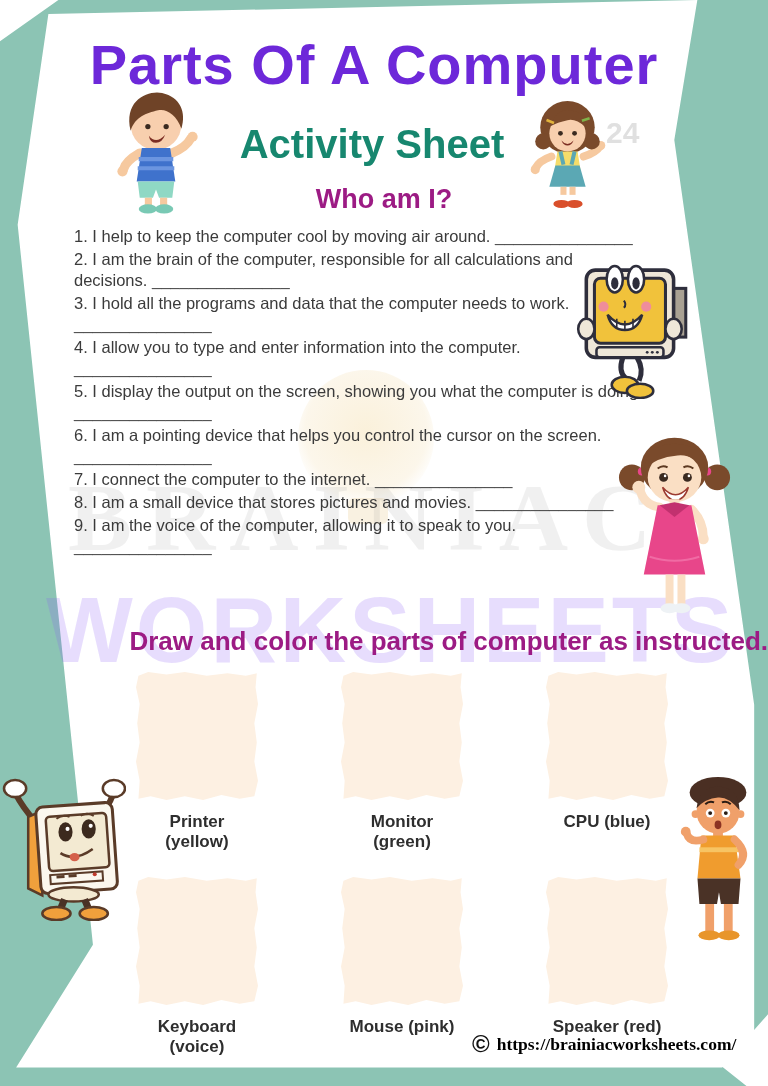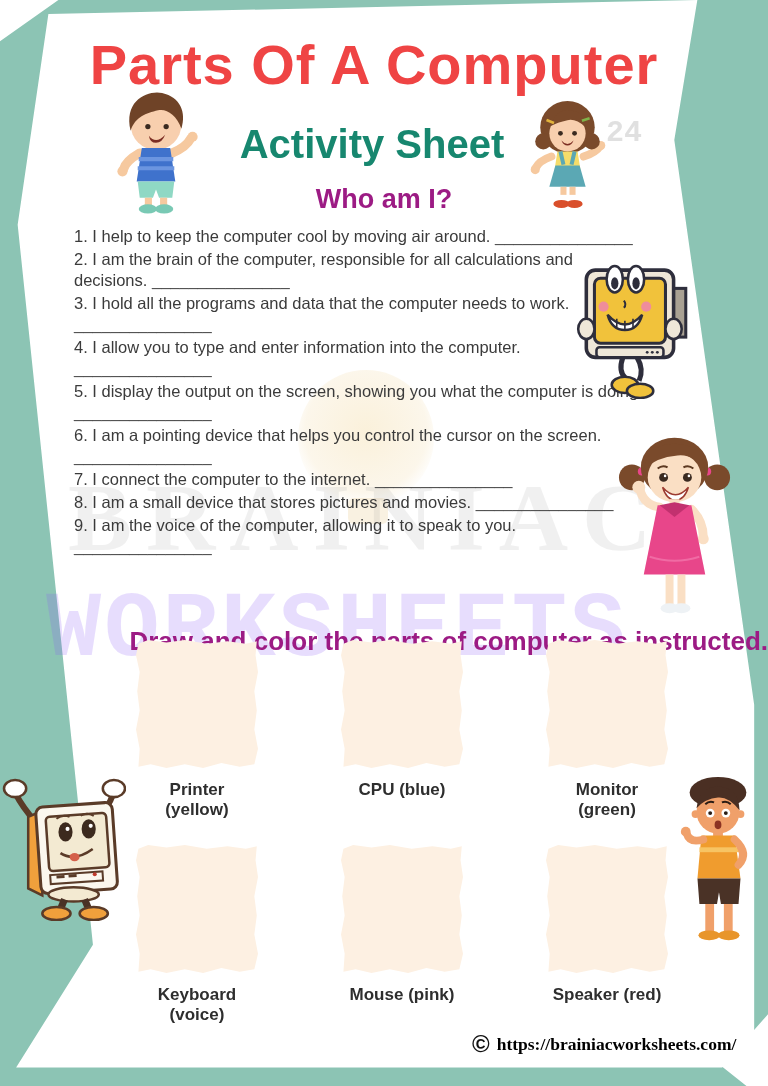--- a/index.html
+++ b/index.html
@@ -10,42 +10,42 @@
   
   .teal-bg{
     position:absolute;inset:0;background:#8cc4b4;z-index:0;
     clip-path:polygon(0 3.8%,7.6% 0,100% 0,100% 93.4%,94% 98.2%,97.2% 100%,0 100%);
   }
   .paper{
     position:absolute;inset:0;background:#ffffff;z-index:1;
     clip-path:polygon(6.3% 1.3%,90.8% 0%,87.8% 12.9%,98.2% 64.9%,98.2% 96.7%,94% 98.3%,2.1% 98.3%,12.1% 87%,2.3% 20.7%);
   }
   
-  .wm{position:absolute;z-index:2;pointer-events:none;white-space:nowrap;font-family:Liberation Mono, monospace;}
+  .wm{position:absolute;z-index:2;pointer-events:none;white-space:nowrap;}
   .wm-brainiac{left:68px;top:462px;font-family:"Liberation Serif",serif;font-size:96px;font-weight:bold;color:#9a9a9a;opacity:.14;letter-spacing:14px;}
   .wm-worksheets{left:46px;top:578px;font-size:92px;font-weight:bold;color:#8b5cf6;opacity:.20;letter-spacing:3px;}
   .wm-24{left:606px;top:116px;font-size:30px;font-weight:bold;color:#d9d9d9;opacity:.8;}
   .wm-bulb{left:298px;top:370px;width:136px;height:136px;border-radius:50%;
     background:radial-gradient(circle at 50% 45%,#f5dfae 0%,#f8ecd2 60%,rgba(255,255,255,0) 75%);opacity:.45;}
   .wm-bulb-base{left:348px;top:498px;width:40px;height:26px;background:#f0ddb4;opacity:.4;border-radius:6px;}
   
   .content{position:absolute;inset:0;z-index:3;}
   .page-title{position:absolute;left:0;right:20px;top:32px;text-align:center;
-    font-size:56px;font-weight:800;color:#ef4444;letter-spacing:1px;}
+    font-size:56px;font-weight:800;color:#6d28d9;letter-spacing:1px;}
   .page-subtitle{position:absolute;left:16px;right:40px;top:122px;text-align:center;
     font-size:40px;font-weight:600;color:#17876f;}
   .quiz-heading{position:absolute;left:0;right:0;top:184px;text-align:center;
     font-size:27px;font-weight:800;color:#9c1b84;}
   .questions{position:absolute;left:74px;top:226px;width:572px;
     font-size:16.5px;line-height:21px;color:#3b3b3b;}
   .question{margin:0 0 2px 0;}
   .blank{color:#4a4a4a;letter-spacing:0;}
   .draw-heading{position:absolute;left:0;right:0;top:626px;text-align:right;
     font-size:26px;font-weight:800;color:#9c1b84;}
-  .draw-grid{position:absolute;left:136px;top:640px;width:532px;
+  .draw-grid{position:absolute;left:136px;top:672px;width:532px;
     display:grid;grid-template-columns:repeat(3,122px);column-gap:83px;row-gap:25px;}
   .draw-cell{width:122px;text-align:center;}
   .draw-box{width:122px;height:128px;background:#fdf0e2;
     clip-path:polygon(2% 3%,10% 0%,25% 2%,40% 0%,58% 3%,75% 1%,90% 3%,99% 1%,98% 12%,100% 25%,97% 40%,99% 55%,97% 70%,100% 85%,97% 97%,85% 99%,70% 96%,55% 100%,40% 97%,25% 100%,12% 97%,2% 99%,3% 85%,0% 70%,3% 55%,1% 40%,3% 25%,0% 12%);}
   .draw-label{margin-top:12px;font-size:17px;font-weight:600;color:#2e2e2e;}
   .footer{position:absolute;left:472px;top:1032px;display:flex;align-items:center;gap:7px;}
   .copyright{font-size:24px;font-weight:bold;color:#111;line-height:1;}
   .site-url{font-family:"Liberation Serif",serif;font-size:17.5px;font-weight:bold;
     color:#000000;text-decoration:none;}
   .char{position:absolute;}
@@ -194,26 +194,26 @@
 
   <div class="draw-grid">
 
       <div class="draw-cell">
         <div class="draw-box"></div>
         <div class="draw-label">Printer (yellow)</div>
       </div>
 
       <div class="draw-cell">
         <div class="draw-box"></div>
+        <div class="draw-label">Monitor (green)</div>
+      </div>
+
+      <div class="draw-cell">
+        <div class="draw-box"></div>
         <div class="draw-label">CPU (blue)</div>
-      </div>
-
-      <div class="draw-cell">
-        <div class="draw-box"></div>
-        <div class="draw-label">Monitor (green)</div>
       </div>
 
       <div class="draw-cell">
         <div class="draw-box"></div>
         <div class="draw-label">Keyboard (voice)</div>
       </div>
 
       <div class="draw-cell">
         <div class="draw-box"></div>
         <div class="draw-label">Mouse (pink)</div>

